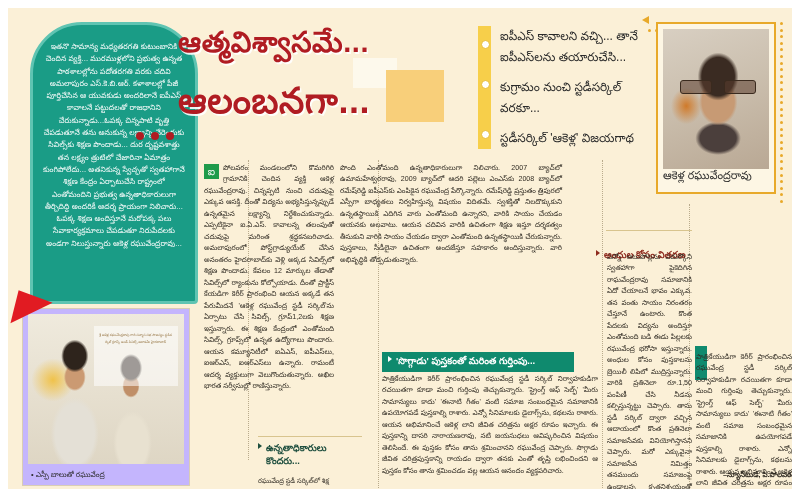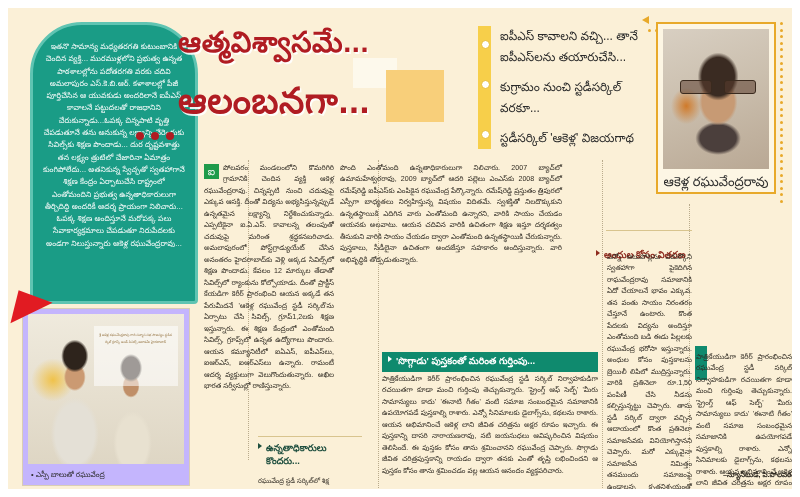--- a/index.html
+++ b/index.html
@@ -105,21 +105,21 @@
   .glasses{
     position:absolute;left:20px;top:56px;width:80px;height:12px;
   }
   .glasses:before,.glasses:after{
     content:"";position:absolute;top:0;width:30px;height:12px;
     border:1.6px solid #3a2a1e;border-radius:3px;background:rgba(90,60,45,.55);
   }
   .glasses:before{left:2px;}
   .glasses:after{right:2px;}
   .pcap{
-    text-align:center;font-size:13px;color:#2b2b2b;padding-top:5px;
+    text-align:left;font-size:11px;color:#2b2b2b;
   }
 
   
   .photo2-frame{
     position:absolute;left:14px;top:300px;
     width:168px;height:178px;
     background:#c4b5fd;
     border:1px solid #d9cdb4;
     box-sizing:border-box;padding:5px;
   }
@@ -273,21 +273,21 @@
   <div class="hr-gold" style="left:598px;top:222px;width:86px;"></div>
   <div class="head-maroon" style="left:588px;top:226px;margin-top:15px;">
     <span class="tri"></span><span>అంధుల కోసం వితరణ</span>
   </div>
   <div class="col" style="left:599px;top:244px;width:85px;">ఎన్నో ఆటుపోట్లను ఎదుర్కొని స్వతహాగా పైకెదిగిన రాఘవేంద్రరావు సమాజానికి ఏదో చేయాలనే భావం ఎక్కువ. తన వంతు సాయం నిరంతరం చేస్తూనే ఉంటారు. కొంత పేదలకు విద్యను అందిస్తూ ఎంతోమంది బడి ఈడు పిల్లలకు రఘువేంద్ర భరోసా ఇస్తున్నారు. అంధుల కోసం పుస్తకాలను బ్రెయిలీ లిపిలో ముద్రిస్తున్నారు. వారికి ప్రతినెలా రూ.1,50 పంపిణీ చేసి నీడను కల్పిస్తున్నట్టు చెప్పారు. తాను స్టడీ సర్కిల్ ద్వారా వచ్చిన ఆదాయంలో కొంత ప్రతినెలా సమాజసేవకు వినియోగిస్తానని చెప్పారు. మరో ఎక్కువైనా సమాజసేవ నిమిత్తం తనముందు సమాజంపై ఉండాలన్న కృతనిశ్చయంతో ఉన్నట్టు 'న్యూస్‌టుడే'తో రఘువేంద్ర పేర్కొన్నారు.</div>
 
   <div class="teal-block" style="left:687px;top:338px;width:12px;height:34px;"></div>
   <div class="col" style="left:688px;top:344px;width:96px;">పాత్రికేయుడిగా కెరీర్ ప్రారంభించిన రఘువేంద్ర స్టడీ సర్కిల్ నిర్వాహకుడిగా రచయితగా కూడా మంచి గుర్తింపు తెచ్చుకున్నారు. 'స్ట్రెంగ్త్ ఆఫ్ సెల్ఫ్' 'మీరు సామాన్యులు కాదు' 'ఈనాటి గీతం' వంటి సమాజ సంబంధమైన సమాజానికి ఉపయోగపడే పుస్తకాల్ని రాశారు. ఎన్నో సినిమాలకు డైలాగ్స్‌ను, కథలను రాశారు. ఆయన అభిమానించే ఆకెళ్ల లాని జీవిత చరిత్రను అక్షర రూపం ఇచ్చారు. ఈ పుస్తకాన్ని దాసరి నారాయణరావు, నటి జయసుధలు ఆవిష్కరించిన విషయం తెలిసిందే. ఈ పుస్తకం కోసం తాను శ్రమించానని రఘువేంద్ర చెప్పారు. సొగ్గాడు జీవిత చరిత్రపుస్తకాన్ని రాయడం ద్వారా తనకు ఎంతో తృప్తి లభించిందని ఆ పుస్తకం కోసం తాను శ్రమించడం వల్ల ఆయన ఆనందం వ్యక్తపరిచారు.</div>
   <div class="byline" style="left:691px;top:462px;width:96px;">–న్యూస్‌టుడే, పి.పోలవరం</div>
 
-  <div class="head-green" style="left:374px;top:344px;width:216px;">
+  <div class="head-green" style="left:374px;top:344px;width:192px;">
     <span class="tri"></span><span>'సొగ్గాడు' పుస్తకంతో మరింత గుర్తింపు...</span>
   </div>
   <div class="col" style="left:374px;top:366px;width:216px;">పాత్రికేయుడిగా కెరీర్ ప్రారంభించిన రఘువేంద్ర స్టడీ సర్కిల్ నిర్వాహకుడిగా రచయితగా కూడా మంచి గుర్తింపు తెచ్చుకున్నారు. 'స్ట్రెంగ్త్ ఆఫ్ సెల్ఫ్' 'మీరు సామాన్యులు కాదు' 'ఈనాటి గీతం' వంటి సమాజ సంబంధమైన సమాజానికి ఉపయోగపడే పుస్తకాల్ని రాశారు. ఎన్నో సినిమాలకు డైలాగ్స్‌ను, కథలను రాశారు. ఆయన అభిమానించే ఆకెళ్ల లాని జీవిత చరిత్రను అక్షర రూపం ఇచ్చారు. ఈ పుస్తకాన్ని దాసరి నారాయణరావు, నటి జయసుధలు ఆవిష్కరించిన విషయం తెలిసిందే. ఈ పుస్తకం కోసం తాను శ్రమించానని రఘువేంద్ర చెప్పారు. సొగ్గాడు జీవిత చరిత్రపుస్తకాన్ని రాయడం ద్వారా తనకు ఎంతో తృప్తి లభించిందని ఆ పుస్తకం కోసం తాను శ్రమించడం వల్ల ఆయన ఆనందం వ్యక్తపరిచారు.</div>
 
   <div class="hr-gold" style="left:250px;top:428px;width:104px;"></div>
   <div class="head-plain" style="left:250px;top:434px;width:112px;">
     <span class="tri"></span><span>ఉన్నతాధికారులు</span><br>
     <span style="padding-left:8px">కొందరు...</span>
   </div>
   <div class="col" style="left:250px;top:468px;width:120px;font-size:6.6px;">రఘువేంద్ర స్టడీ సర్కిల్‌లో శిక్ష</div>

